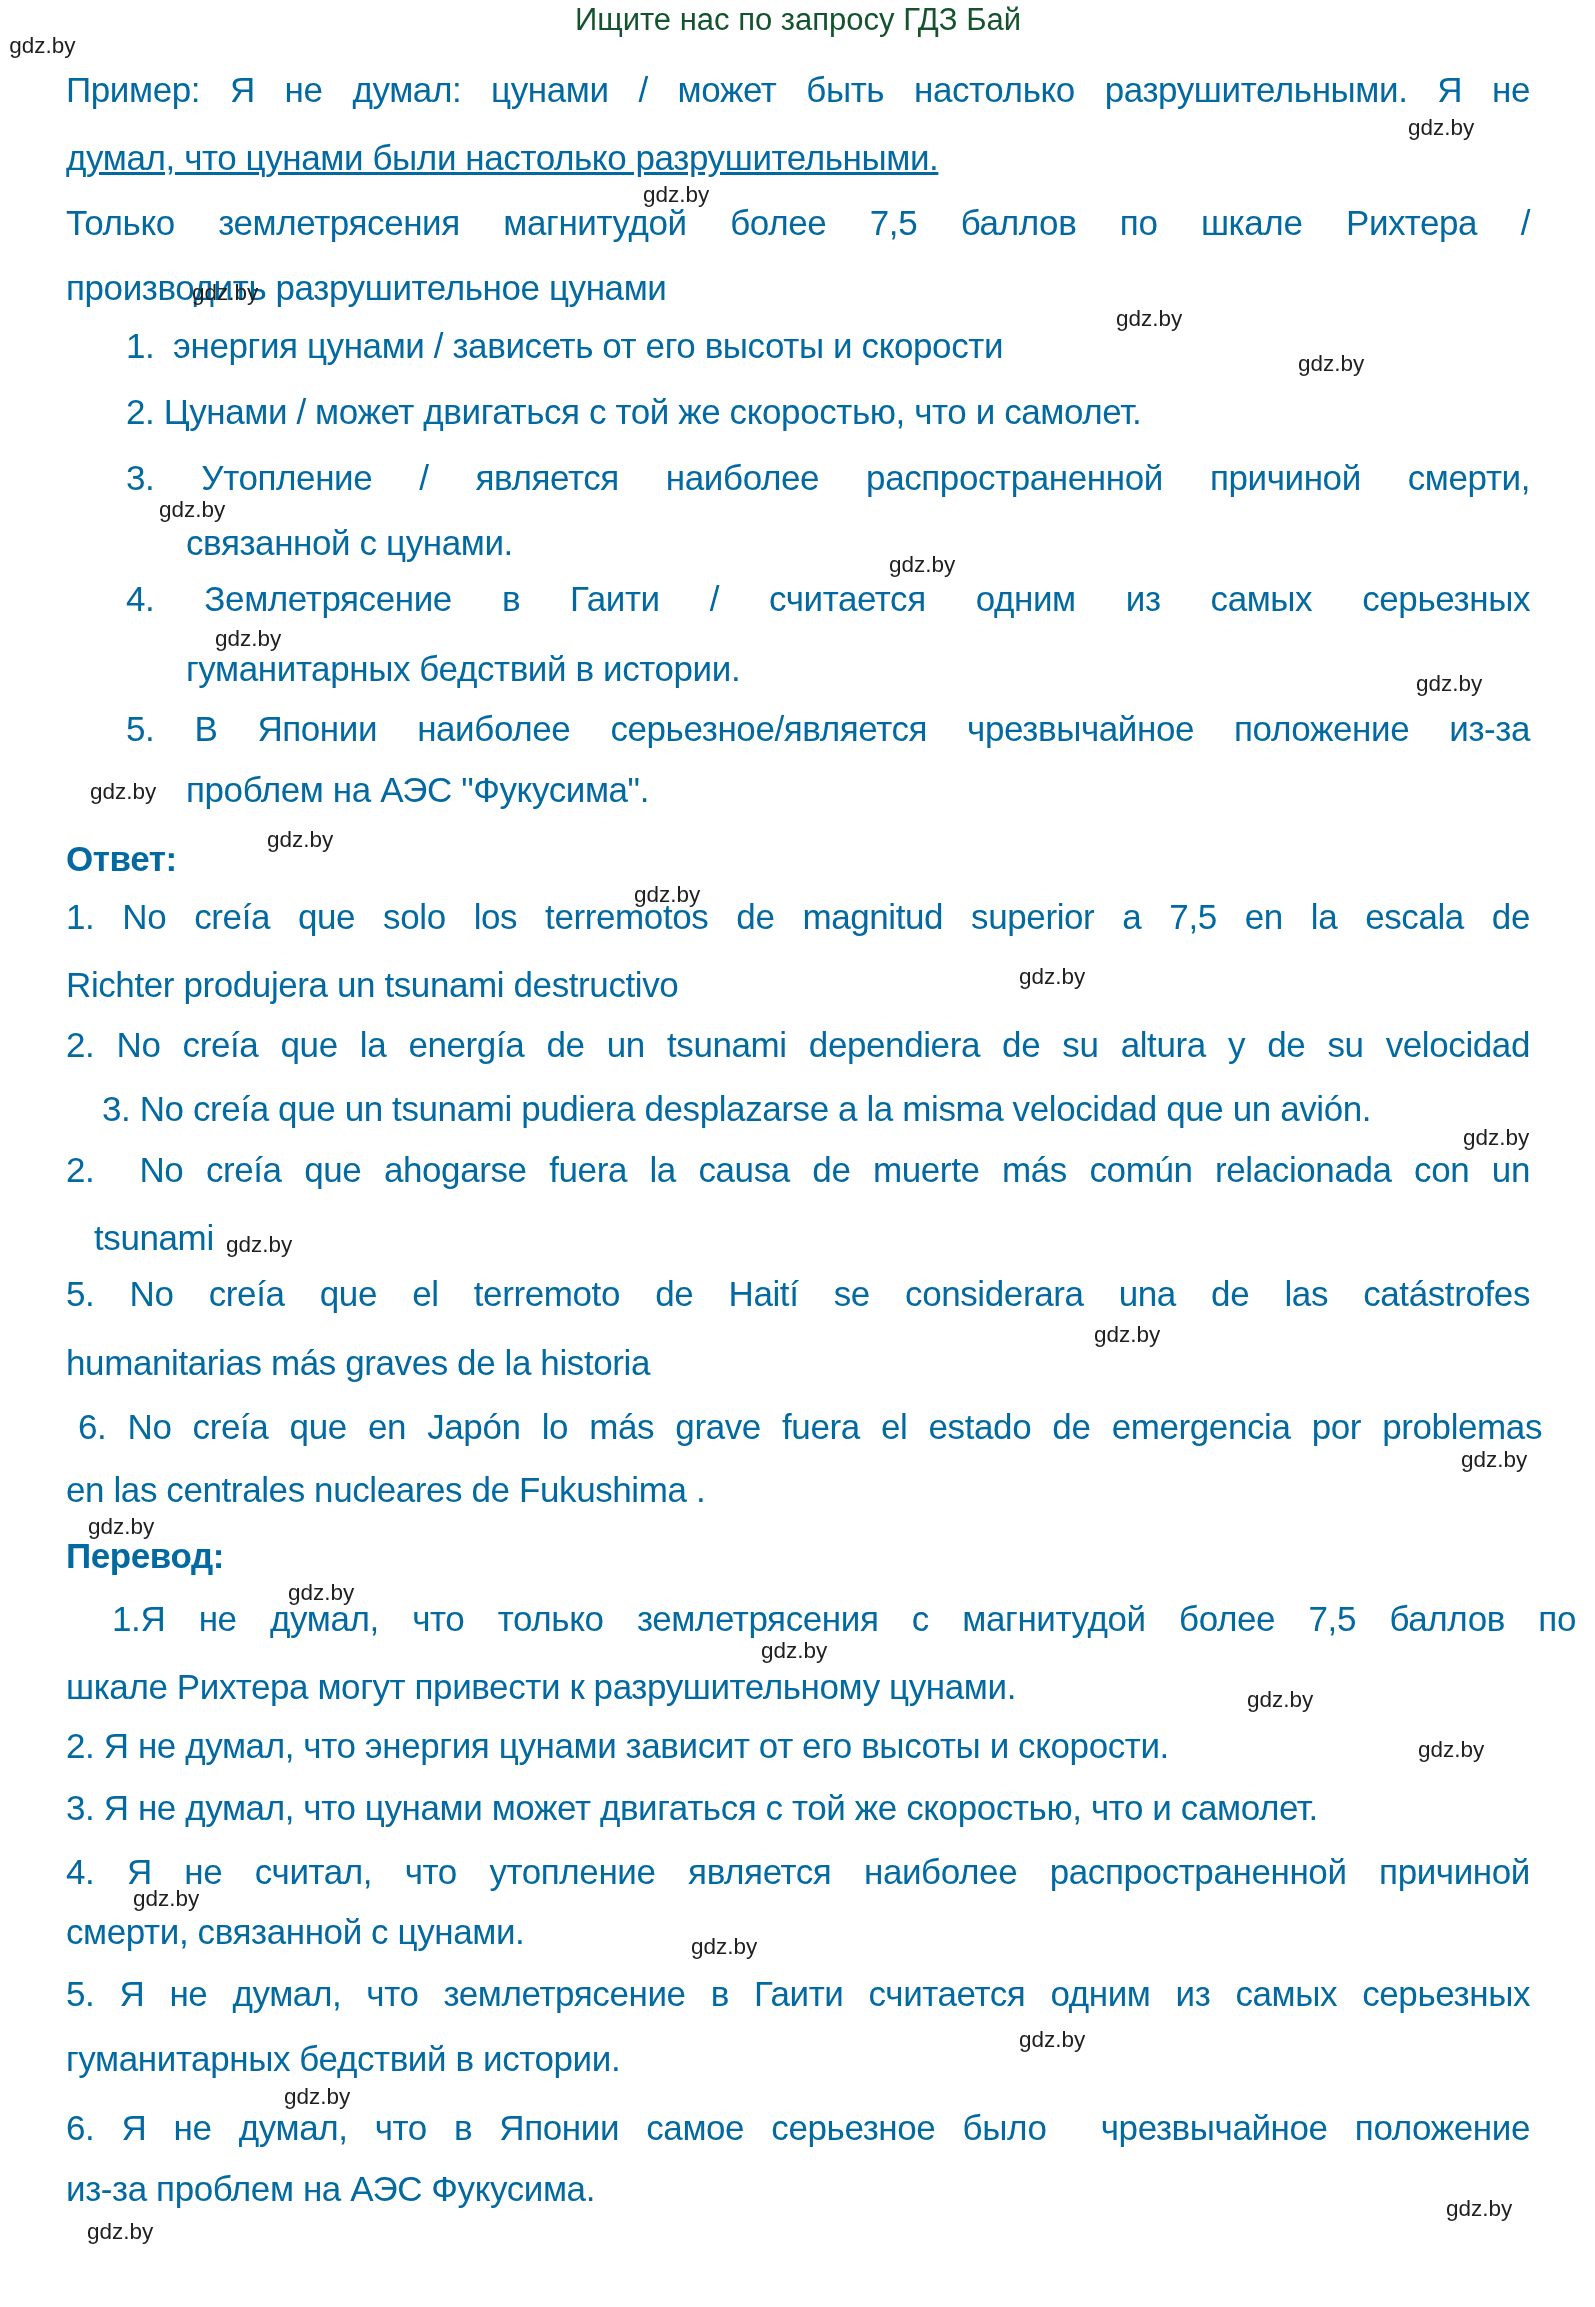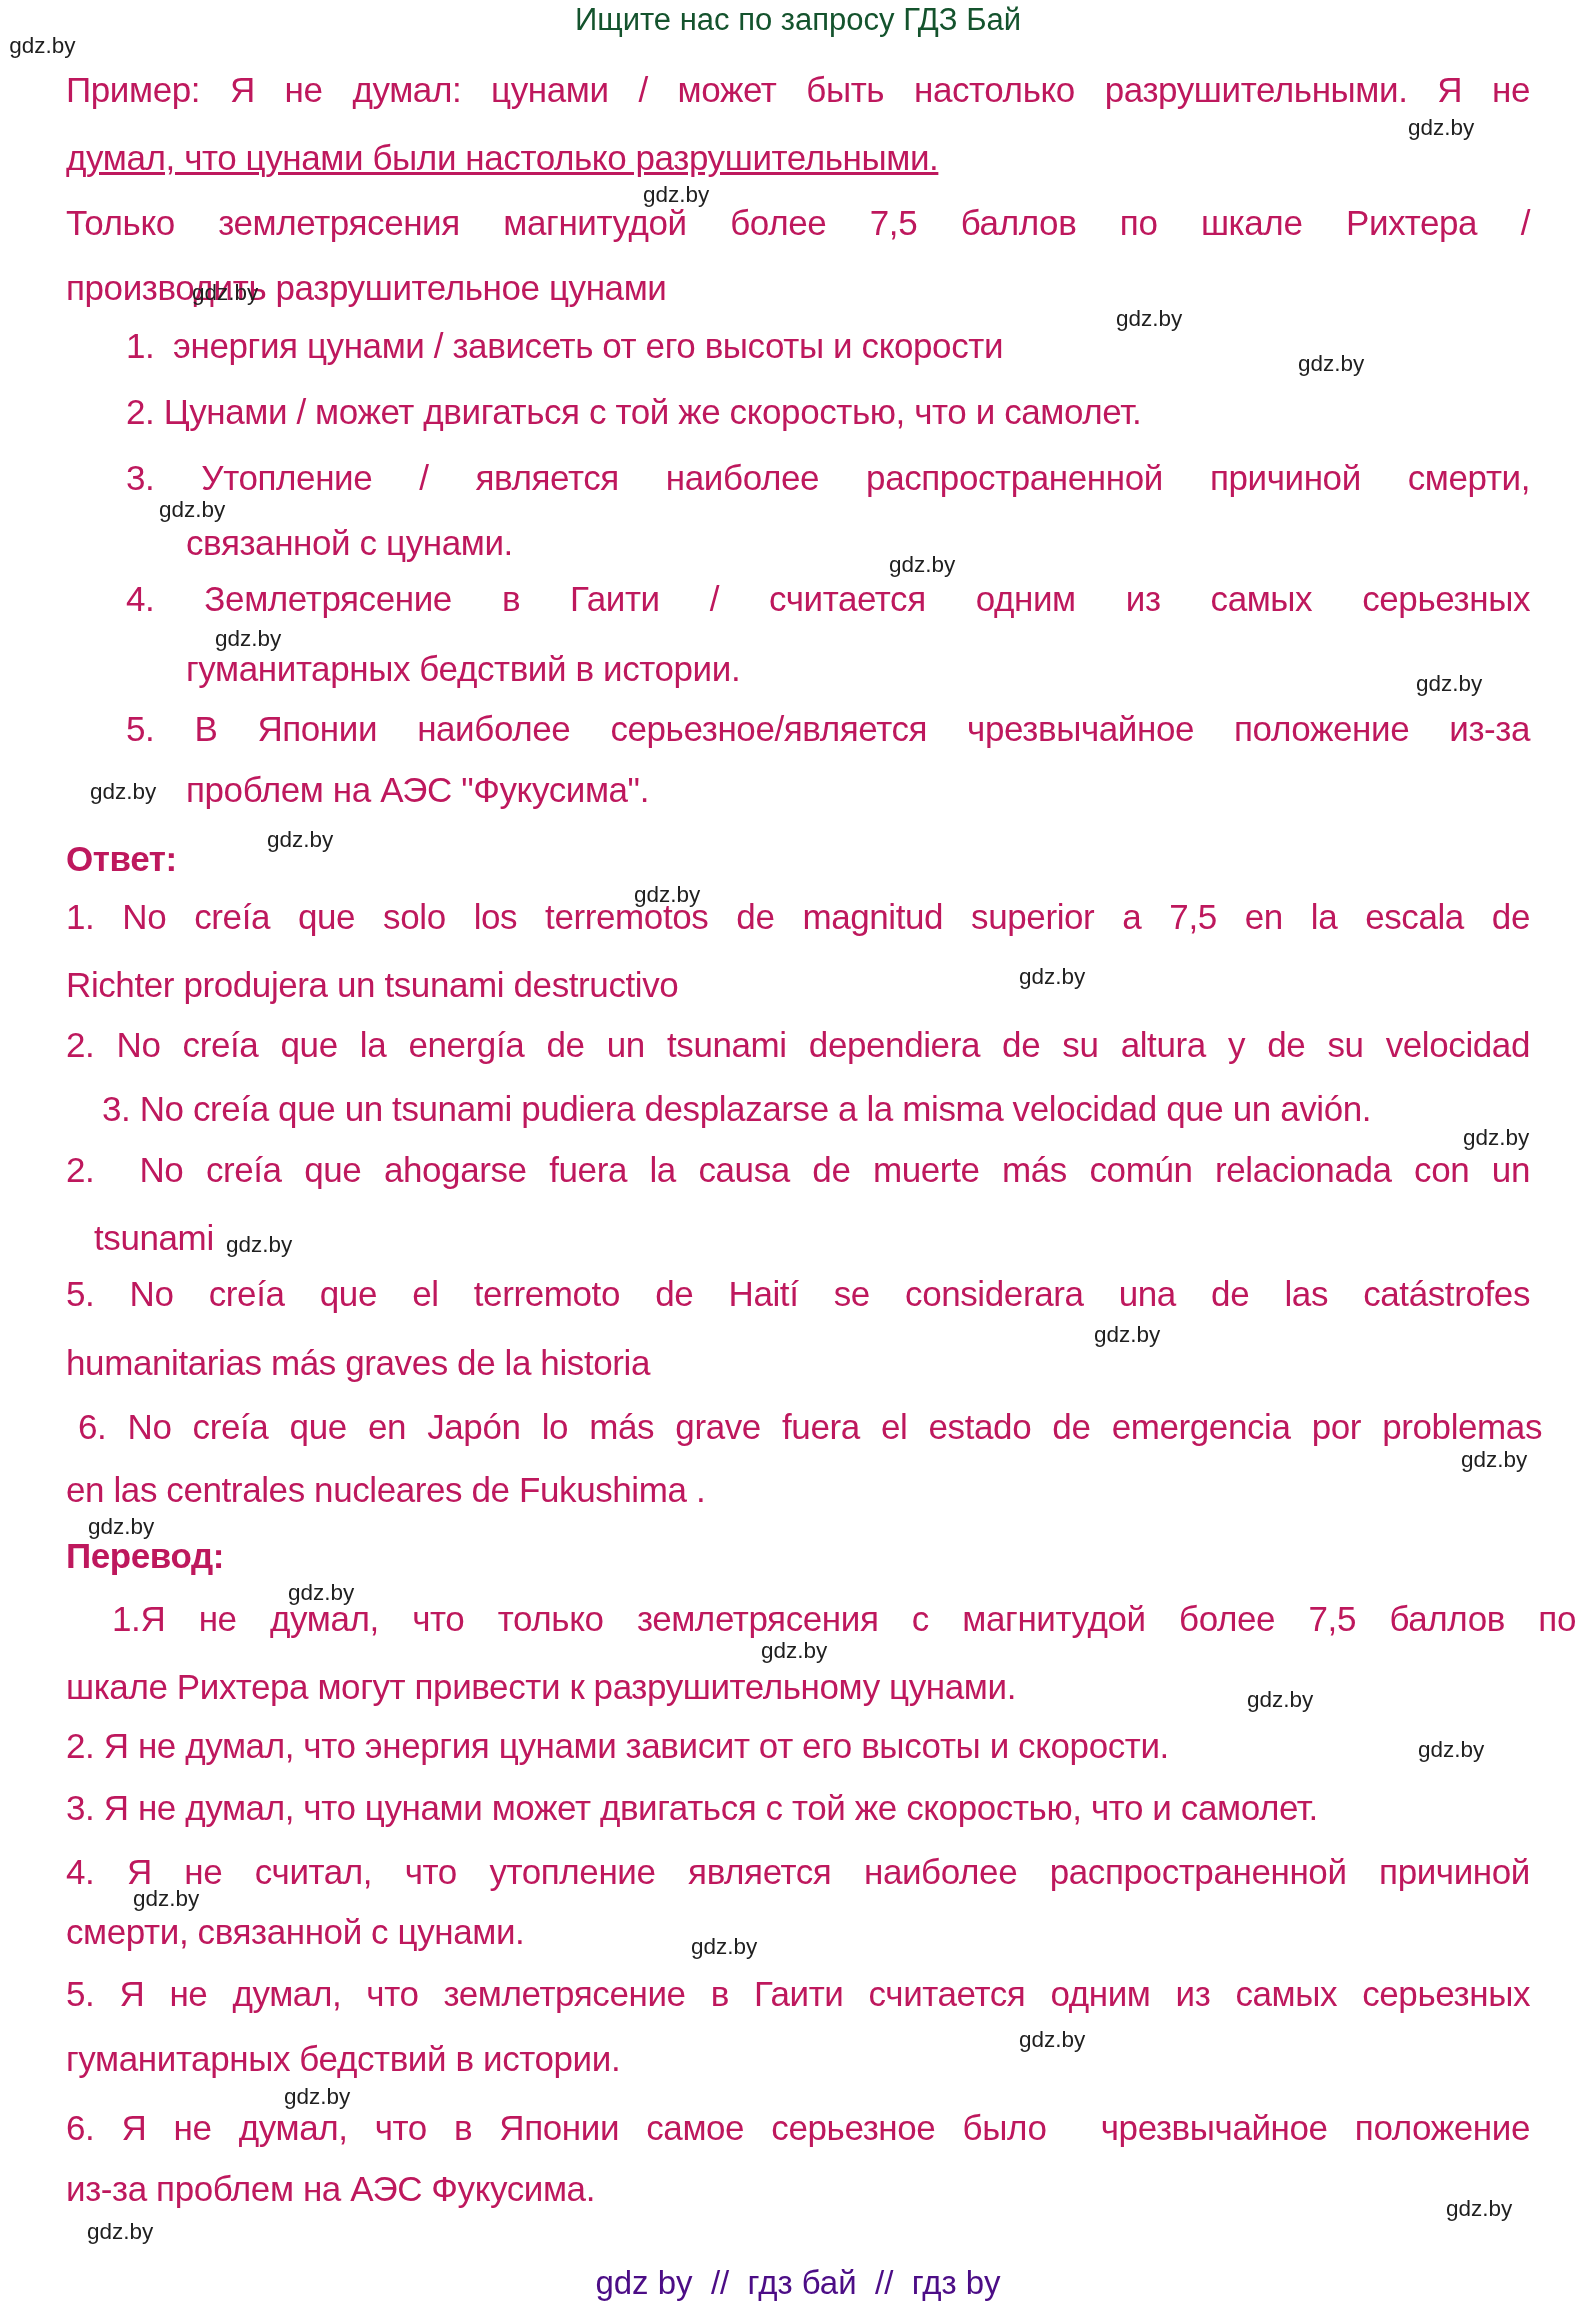--- a/index.html
+++ b/index.html
@@ -19,21 +19,21 @@
     font-size:31px;
     line-height:34px;
     font-weight:400;
   }
   .line{
     position:absolute;
     font-size:35px;
     line-height:43px;
     letter-spacing:-0.4px;
     white-space:pre-wrap;
-    color:#be185d;
+    color:#0369a1;
   }
   .line.bold{font-weight:bold;}
   .line.just{
     text-align:justify;
     text-align-last:justify;
   }
   .wm{
     position:absolute;
     font-size:22.5px;
     line-height:26px;
@@ -118,15 +118,14 @@
       <span class="wm" style="left: 1247px; top: 1687px; color: rgb(31, 31, 31);">gdz.by</span>
       <span class="wm" style="left: 1418px; top: 1737px; color: rgb(31, 31, 31);">gdz.by</span>
       <span class="wm" style="left: 133px; top: 1886px; color: rgb(31, 31, 31);">gdz.by</span>
       <span class="wm" style="left: 691px; top: 1934px; color: rgb(31, 31, 31);">gdz.by</span>
       <span class="wm" style="left: 1019px; top: 2027px; color: rgb(31, 31, 31);">gdz.by</span>
       <span class="wm" style="left: 284px; top: 2084px; color: rgb(31, 31, 31);">gdz.by</span>
       <span class="wm" style="left: 1446px; top: 2196px; color: rgb(31, 31, 31);">gdz.by</span>
       <span class="wm" style="left: 87px; top: 2219px; color: rgb(31, 31, 31);">gdz.by</span>
     </div>
 
-  <div class="footer" style="color: rgb(76, 13, 134);">gdz by  //  гдз бай  //  гдз by</div>
 </div>
 
 
 </body></html>

